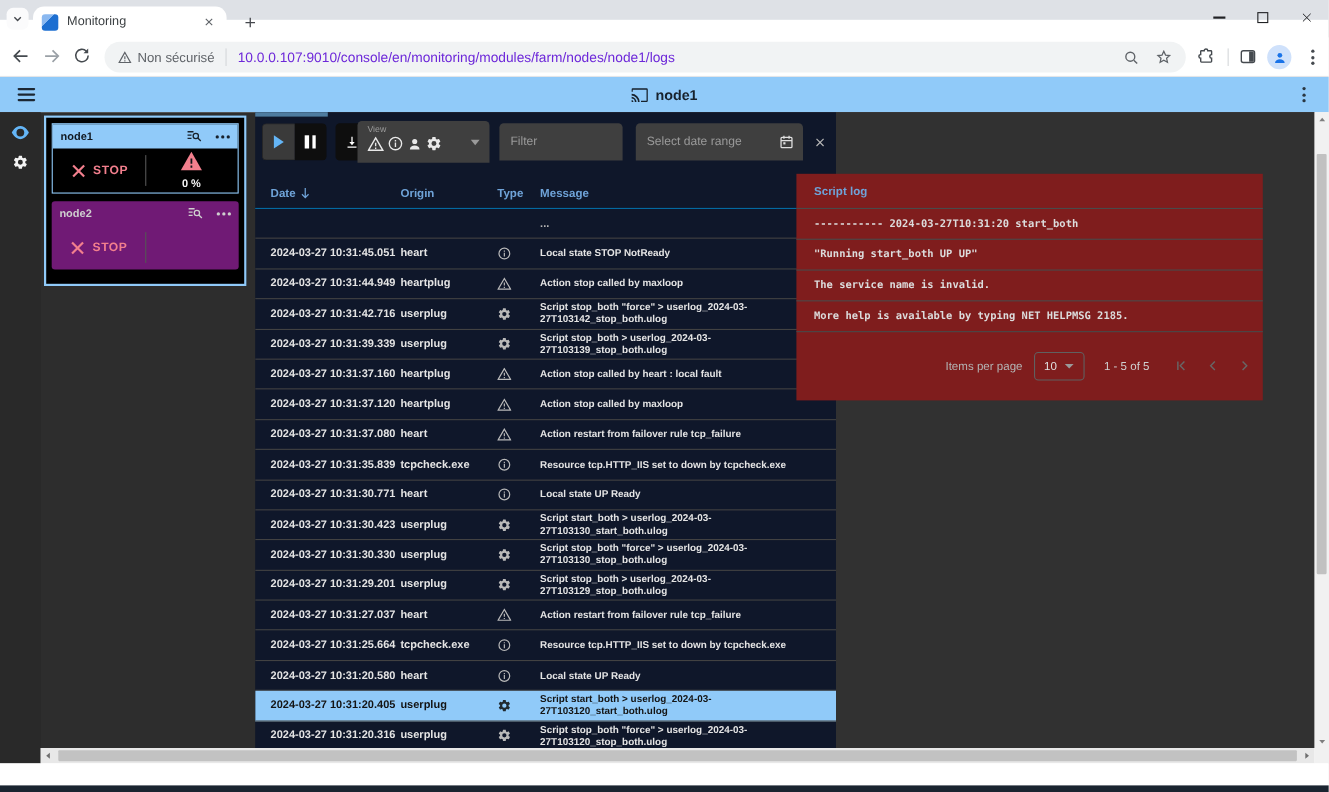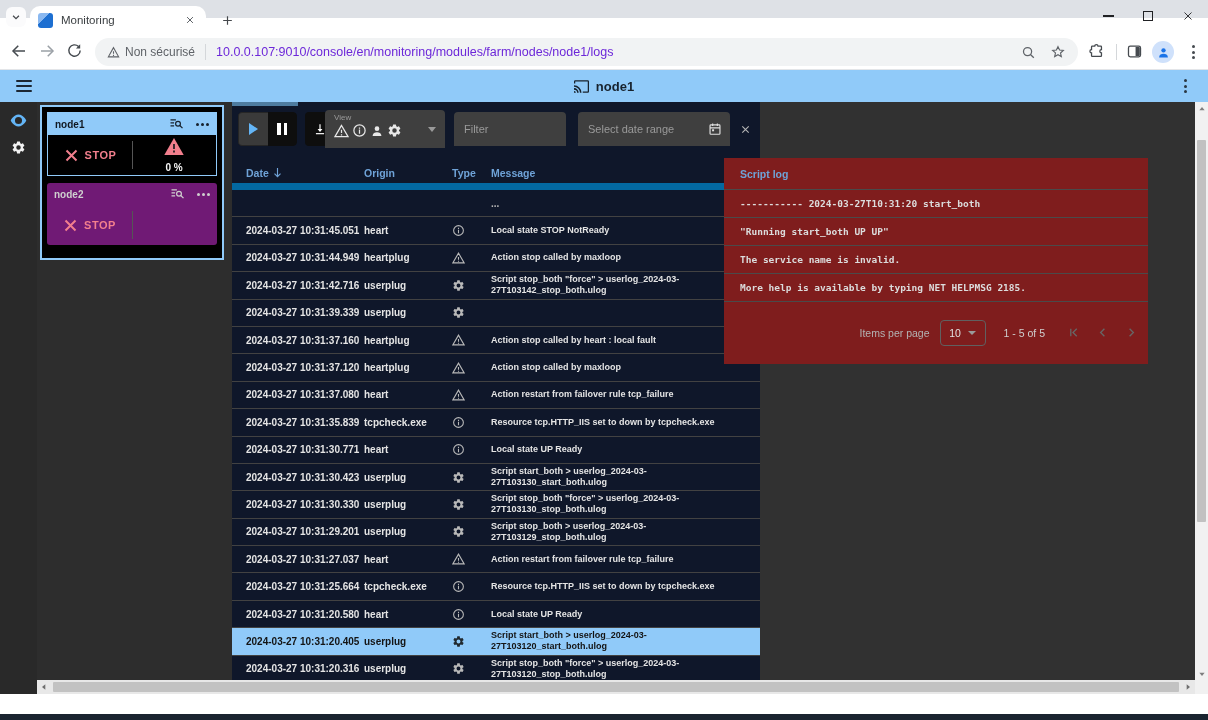--- a/index.html
+++ b/index.html
@@ -77,21 +77,21 @@
   .view-label{font-size:8px;color:#9a9a9a}
   .view-icons{display:flex;align-items:center;gap:3px;margin-top:1px}
   .view-caret{position:absolute;right:9px;top:17px;width:0;height:0;border-left:4.5px solid transparent;border-right:4.5px solid transparent;border-top:5px solid #9a9a9a}
   .filter-box{left:222px;width:112px;background:#3f3f3f;border-radius:4px 4px 0 0;display:flex;align-items:center}
   .filter-box input,.date-box input{background:transparent;border:none;outline:none;color:#e8e8e8;font-size:11px;padding:0 10px;width:100%;font-family:"Liberation Sans",sans-serif}
   .filter-box input::placeholder,.date-box input::placeholder{color:#9a9a9a}
   .date-box{left:346px;width:152px;background:#3f3f3f;border-radius:4px 4px 0 0;display:flex;align-items:center}
   .cal-ic{color:#e0e0e0;margin-right:8px;flex:0 0 auto}
   .clear-x{left:504px;top:18px;height:18px;width:18px;color:#b5b5b5;display:flex;align-items:center;justify-content:center}
 
-  .thead{position:absolute;left:0;top:60px;width:100%;height:28px;display:flex;align-items:center;color:#6fa3d8;font-size:10.5px;font-weight:700;border-bottom:7px solid #0369a1}
+  .thead{position:absolute;left:0;top:60px;width:100%;height:28px;display:flex;align-items:center;color:#6fa3d8;font-size:10.5px;font-weight:700;border-bottom:1px solid #0369a1}
   .thead .sort-ic{margin-left:4px;color:#6fa3d8}
   .col-date{width:132px;padding-left:14px}
   .col-origin{width:82px}
   .col-type{width:45px;padding-left:6px}
   .col-msg{flex:1;padding-right:10px}
   .col-date,.thead .col-date{display:flex;align-items:center}
 
   .rows{position:absolute;left:0;top:88px;width:100%;height:490px;overflow:hidden}
   .trow{display:flex;align-items:center;height:27.4px;border-bottom:1px solid #424242;color:#e4e4e4;font-size:10px;font-weight:600}
   .trow .col-type{color:#b9b9b9}
@@ -451,20 +451,21 @@
   </div>
 
   <div class="trow">
     <span class="col-date">2024-03-27 10:31:39.339</span>
     <span class="col-origin">userplug</span>
     <span class="col-type">
               <svg width="13" height="13" viewBox="0 0 24 24" fill="currentColor">
                 <path d="M19.14 12.94c.04-.3.06-.61.06-.94 0-.32-.02-.64-.07-.94l2.03-1.58a.49.49 0 0 0 .12-.61l-1.92-3.32a.49.49 0 0 0-.59-.22l-2.39.96c-.5-.38-1.03-.7-1.62-.94l-.36-2.54a.48.48 0 0 0-.48-.41h-3.84a.47.47 0 0 0-.47.41l-.36 2.54c-.59.24-1.13.57-1.62.94l-2.39-.96a.49.49 0 0 0-.59.22L2.74 8.87a.48.48 0 0 0 .12.61l2.03 1.58c-.05.3-.09.63-.09.94s.02.64.07.94l-2.03 1.58a.49.49 0 0 0-.12.61l1.92 3.32c.12.22.37.29.59.22l2.39-.96c.5.38 1.03.7 1.62.94l.36 2.54c.05.24.24.41.48.41h3.84c.24 0 .44-.17.47-.41l.36-2.54c.59-.24 1.13-.56 1.62-.94l2.39.96c.22.08.47 0 .59-.22l1.92-3.32a.49.49 0 0 0-.12-.61l-2.01-1.58zM12 15.6A3.6 3.6 0 1 1 12 8.4a3.6 3.6 0 0 1 0 7.2z"></path>
               </svg>
             </span>
+    <span class="col-msg">Script stop_both &gt; userlog_2024-03-27T103139_stop_both.ulog</span>
   </div>
 
   <div class="trow">
     <span class="col-date">2024-03-27 10:31:37.160</span>
     <span class="col-origin">heartplug</span>
     <span class="col-type">
               <svg width="13" height="12" viewBox="0 0 24 22" fill="none" stroke="currentColor" stroke-width="2">
                 <path d="M12 2 1.5 20h21L12 2z"></path>
                 <path fill="currentColor" stroke="none" d="M11 9h2v5h-2zM11 16h2v2h-2z"></path>
               </svg>

